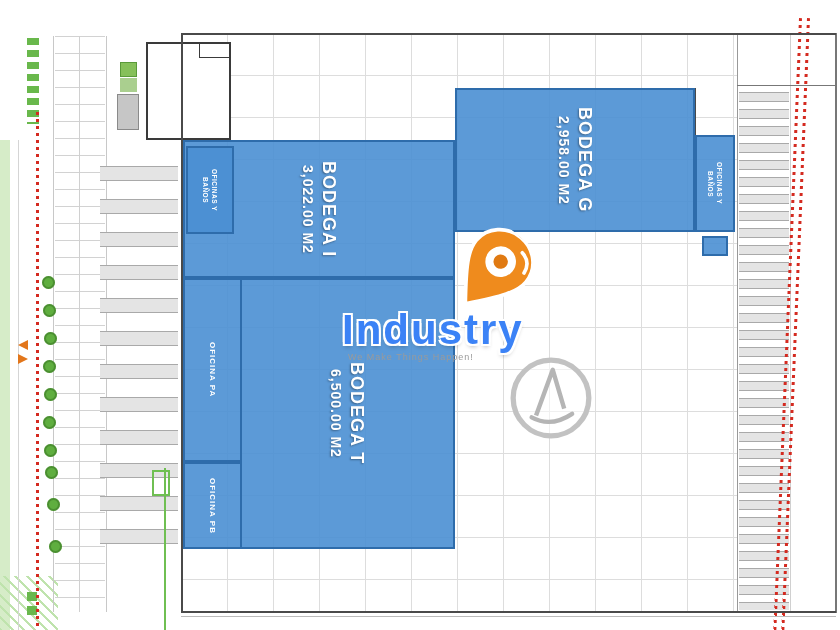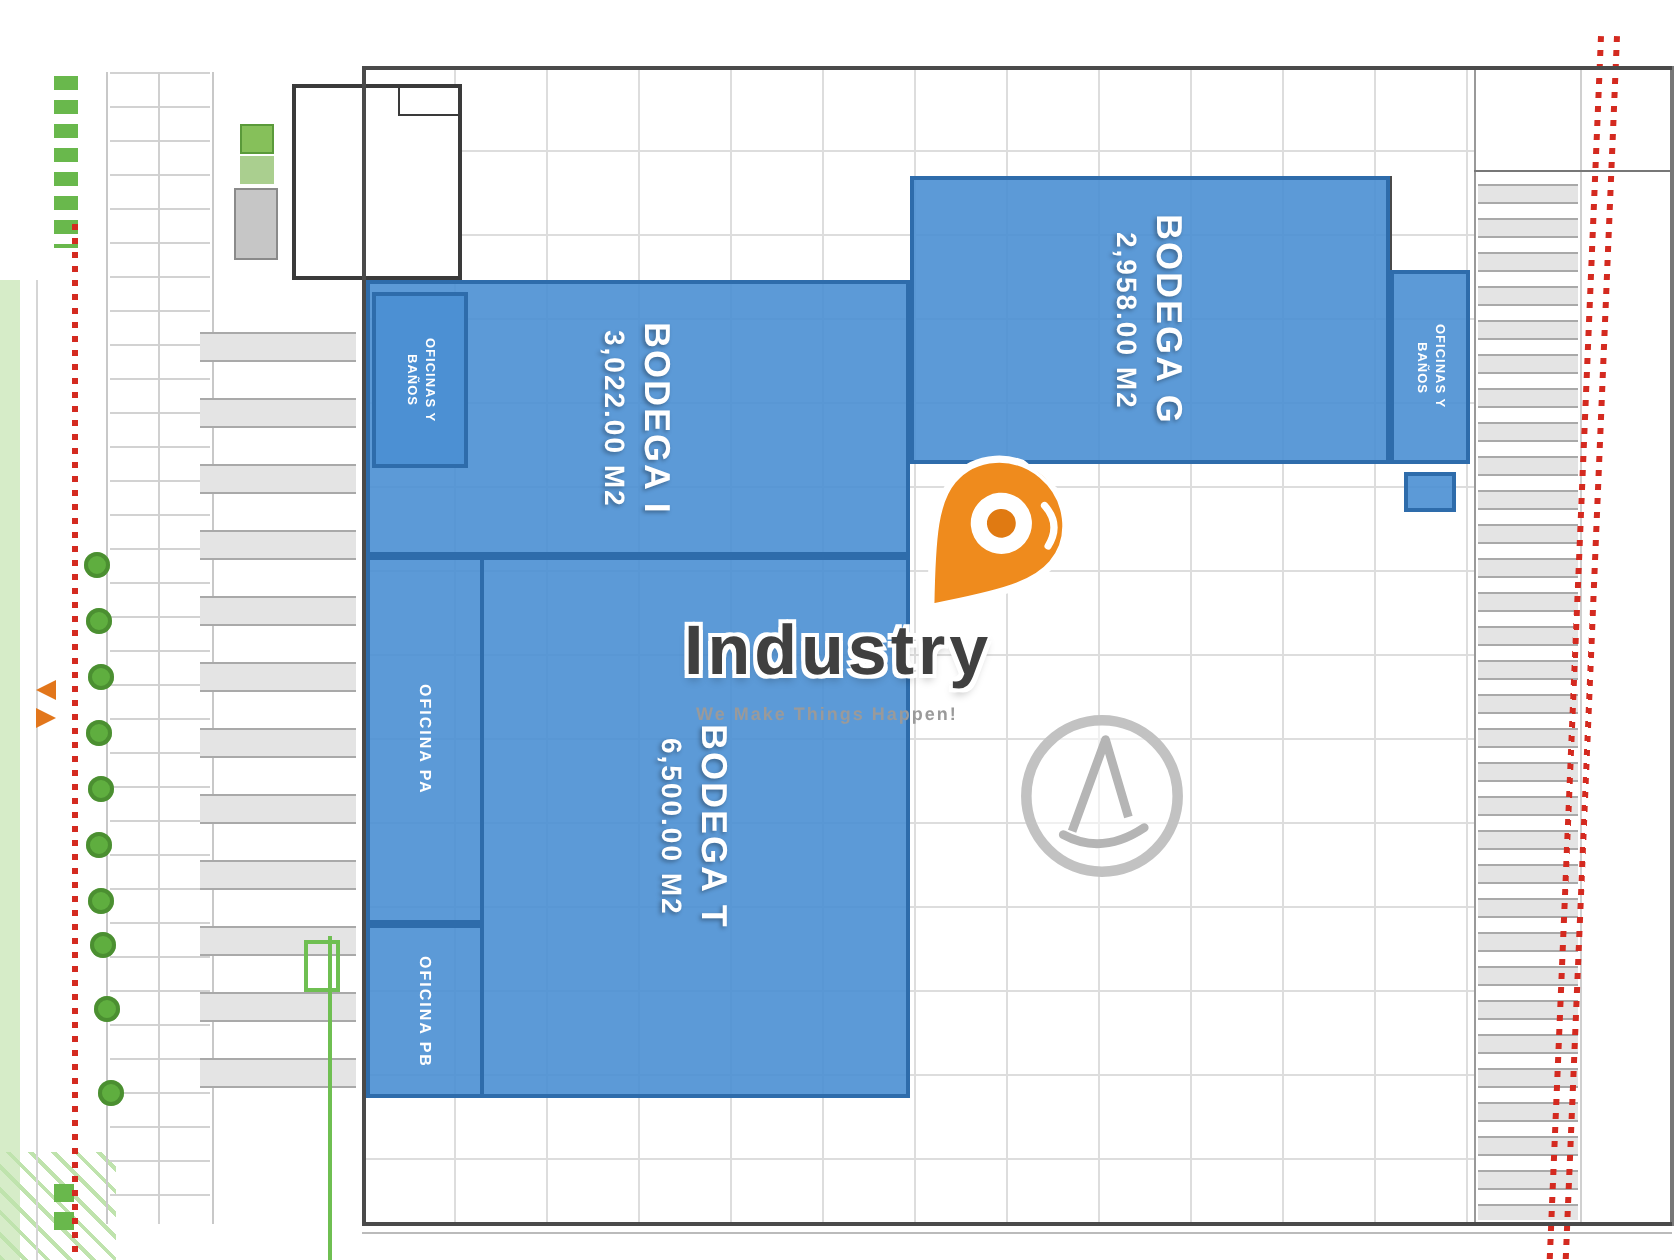--- a/index.html
+++ b/index.html
@@ -38,23 +38,23 @@
     background-image:repeating-linear-gradient(to bottom,#69b84c 0 7px,transparent 7px 12px);}
   .red-dot-v{width:3px;background-image:repeating-linear-gradient(to bottom,#d42a20 0 3px,transparent 3px 7px);}
   .hatch{left:0;top:576px;width:58px;height:54px;
     background-image:repeating-linear-gradient(45deg,#bfe3ad 0 2px,transparent 2px 8px);}
   .tree{width:13px;height:13px;border-radius:50%;background:#5fae3f;
         box-shadow:inset 0 0 0 2px rgba(58,118,38,.55);}
   .tri{width:0;height:0;}
   
   .wm-top{font-family:"Liberation Serif", serif;font-style:italic;font-weight:bold;
           font-size:52px;color:rgba(128,128,128,0.60);z-index:7;letter-spacing:1px;}
-  .wm-bottom{font-weight:bold;font-size:35px;color:#404040;letter-spacing:2px;z-index:7;
+  .wm-bottom{font-weight:bold;font-size:42px;color:#3b82f6;letter-spacing:2px;z-index:7;
     text-shadow:-2px -2px 0 #fff,2px -2px 0 #fff,-2px 2px 0 #fff,2px 2px 0 #fff,0 3px 4px rgba(0,0,0,.25);}
-  .wm-tag{font-size:9px;font-weight:bold;letter-spacing:1px;color:#9a9a9a;z-index:7;}
+  .wm-tag{font-size:9px;font-weight:normal;letter-spacing:1px;color:#9a9a9a;z-index:7;}
   .z5{z-index:5;} .z6{z-index:6;}
 </style>
 </head>
 <body>
 
 <div class="canvas">
 
   <div class="abs grid"></div>
 
   <div class="abs" style="left:0;top:140px;width:10px;height:490px;background:#d6ecc8;"></div>

